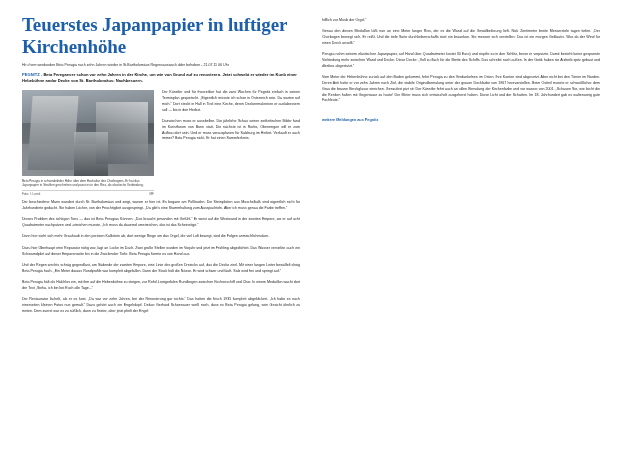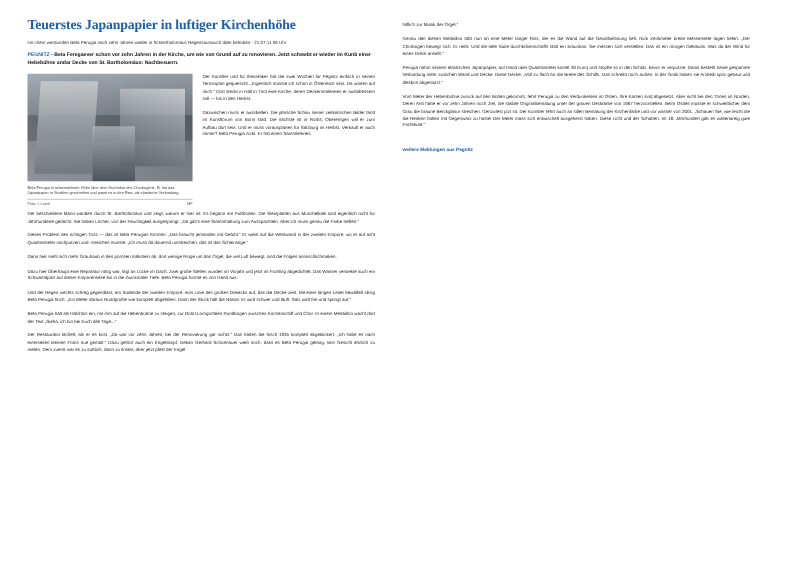--- a/index.html
+++ b/index.html
@@ -27,21 +27,21 @@
     width: 278px;
     flex: 0 0 278px;
   }
   .col-right {
     padding-top: 4px;
   }
 
   h1.headline {
     font-family: "Liberation Serif", serif;
     color: #1d5fa8;
-    font-size: 11px;
+    font-size: 19px;
     font-weight: bold;
     line-height: 1.15;
     margin: 0 0 5px 0;
     letter-spacing: -0.1px;
   }
   .subhead {
     font-size: 3.6px;
     line-height: 1.45;
     color: #2a2a2a;
     margin: 0 0 4px 0;

